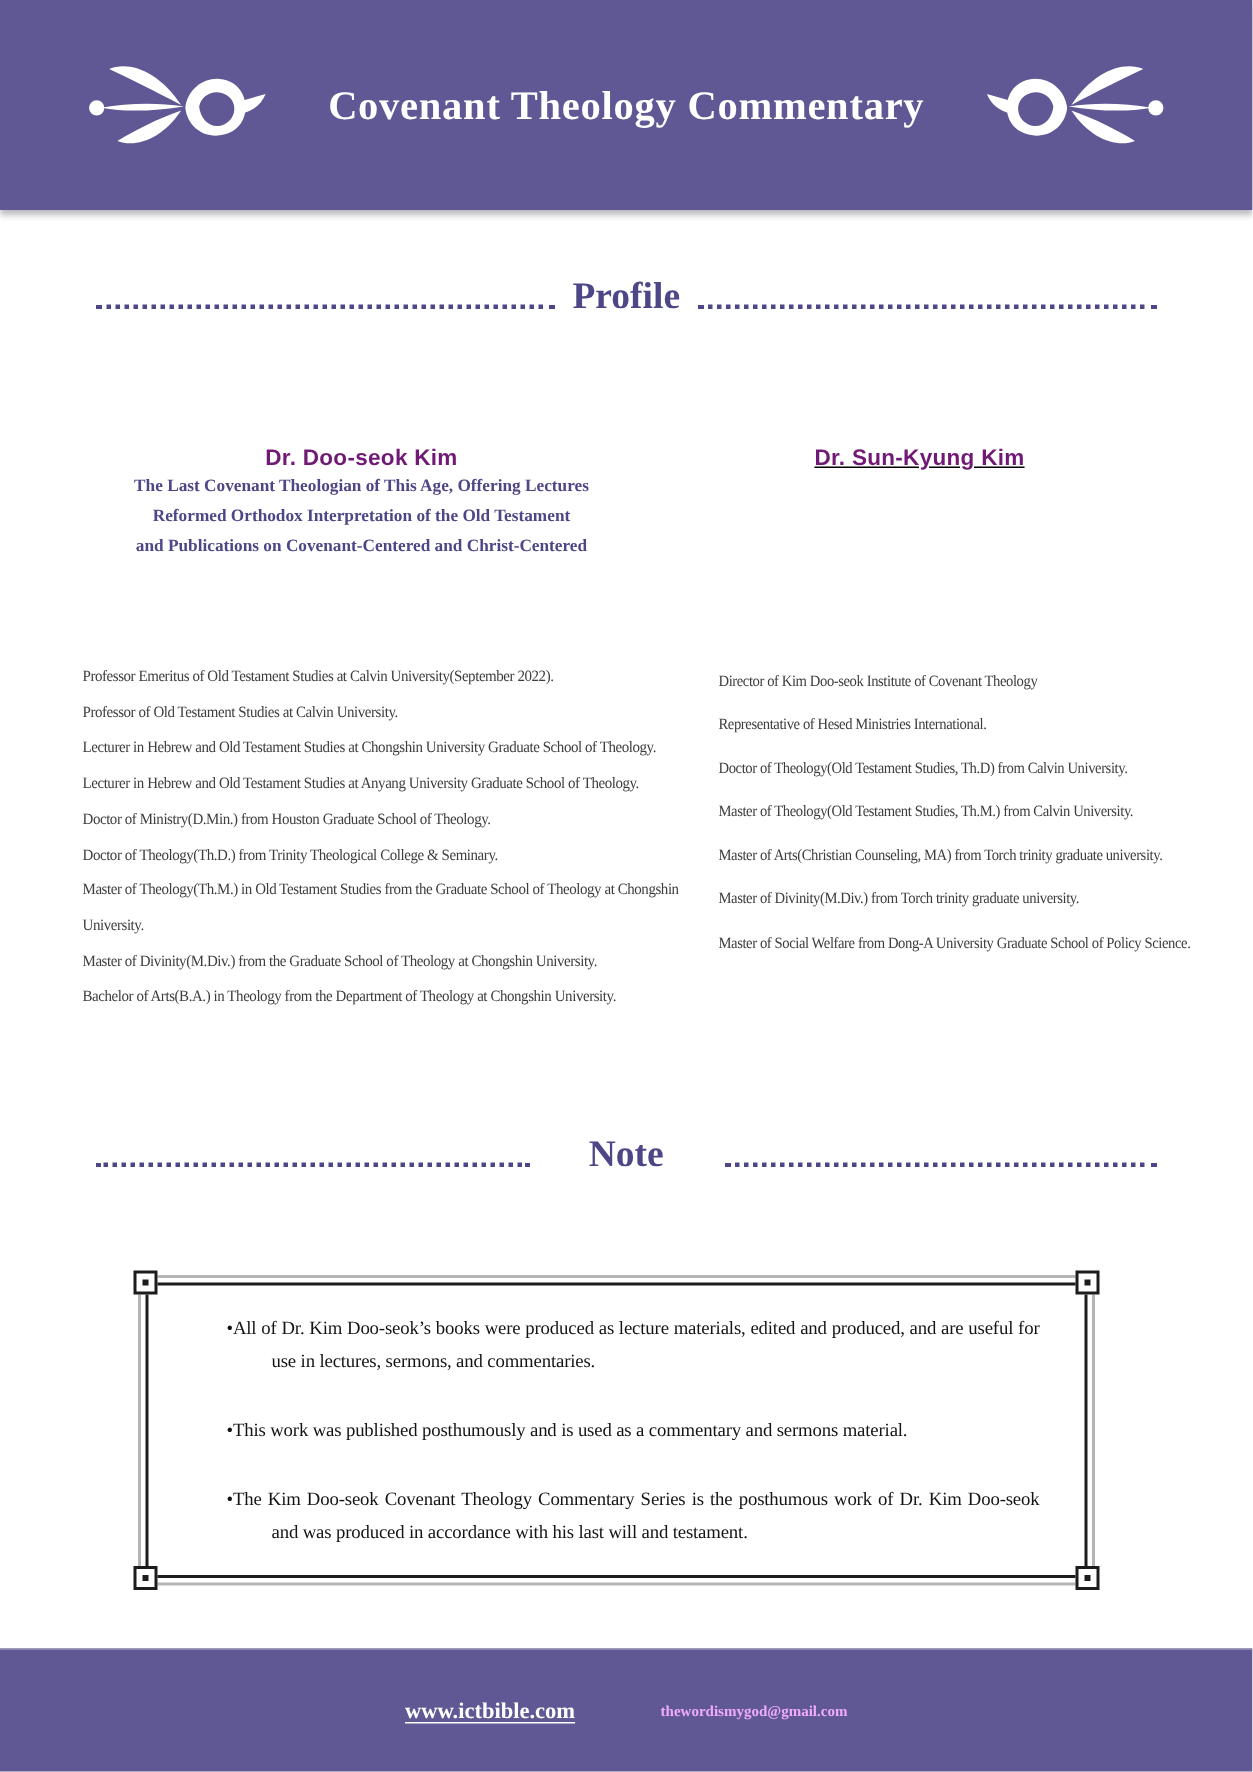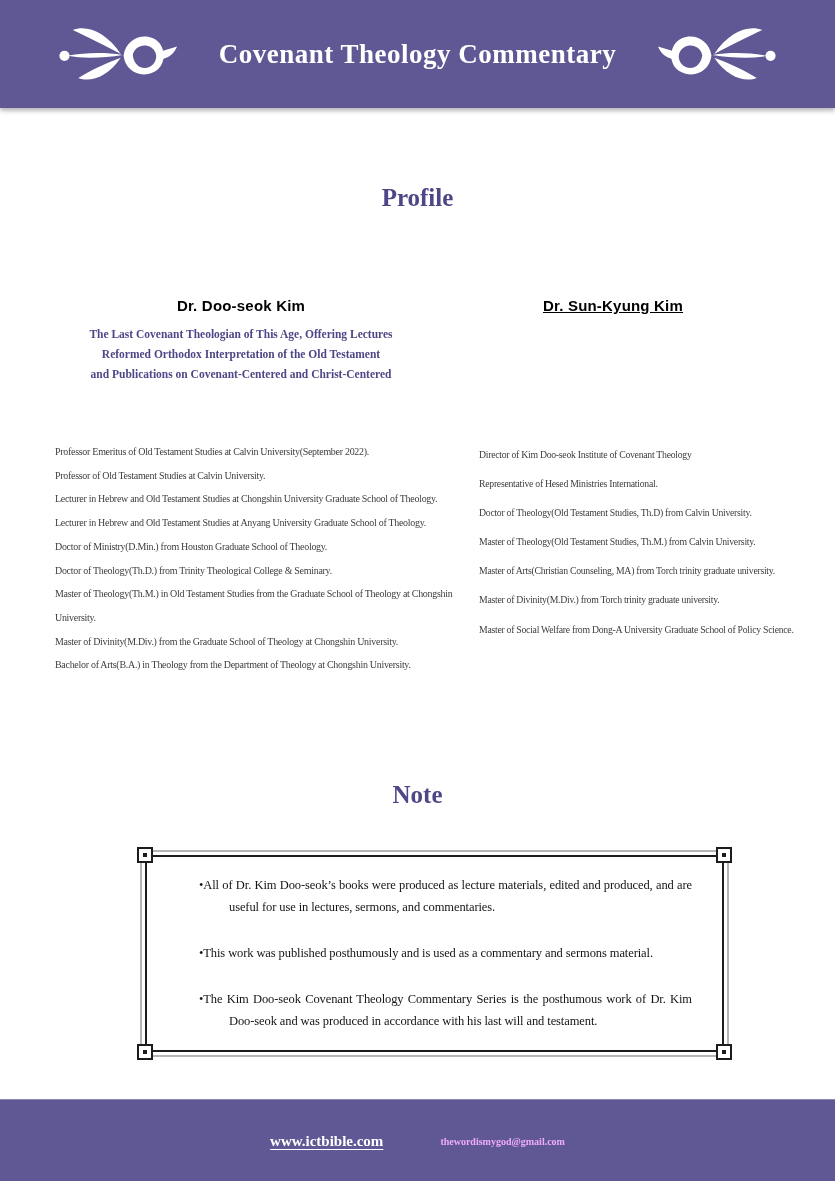--- a/index.html
+++ b/index.html
@@ -5,38 +5,38 @@
   html,body{margin:0;padding:0;}
   body{
     width:835px;height:1181px;background:#ffffff;
     font-family:"Liberation Serif", serif;
     position:relative;overflow:hidden;
   }
   .page{position:relative;width:835px;height:1181px;}
 
   
   .header-band{
-    position:absolute;top:0;left:0;right:0;height:108px;
+    position:absolute;top:0;left:0;right:0;height:140px;
     background:#5f5894;
     display:flex;align-items:center;justify-content:space-between;
     padding:0 58px;box-sizing:border-box;
     box-shadow:0 3px 4px rgba(60,60,70,.35);
   }
   .page-title{
     color:#ffffff;font-size:27px;font-weight:600;letter-spacing:.5px;
     font-family:"Liberation Serif", serif;white-space:nowrap;
   }
   .ornament{width:120px;height:60px;flex:0 0 auto;}
   .ornament svg{width:100%;height:100%;fill:#ffffff;}
   .ornament.mirror svg{transform:scaleX(-1);}
 
   
   .section-heading{
     position:absolute;left:0;right:0;height:40px;
-    display:flex;align-items:center;padding:0 64px;box-sizing:border-box;flex-direction:column;
+    display:flex;align-items:center;padding:0 64px;box-sizing:border-box;
   }
   .section-heading.profile{top:178px;}
   .section-heading.note{top:750px;gap:28px;}
   .leader{
     flex:1;height:0;border-bottom:3.5px dotted #4e4787;
     transform:translateY(6px);
   }
   .heading-text{
     padding:0 12px;font-size:25px;color:#4e4787;font-weight:600;
     font-family:"Liberation Serif", serif;white-space:nowrap;
@@ -47,44 +47,43 @@
     position:absolute;top:297px;left:55px;right:0;
     display:flex;align-items:flex-start;
   }
   .col-left{width:424px;flex:0 0 auto;}
   .col-right{width:356px;flex:0 0 auto;}
   .profile-header{height:143px;box-sizing:border-box;text-align:center;}
   .col-left .profile-header{width:372px;}
   .col-right .profile-header{width:268px;text-decoration:underline;}
   .profile-name{
     font-family:"Liberation Sans", sans-serif;
-    font-size:15px;font-weight:600;color:#000000;letter-spacing:.2px;
-  }
-  .tagline{margin-top:10px;}
+    font-size:15px;font-weight:600;color:#701a75;letter-spacing:.2px;
+  }
+  .tagline{}
   .tagline-line{
     color:#4e4787;font-weight:700;font-size:11.5px;line-height:20px;
     white-space:nowrap;
   }
   .credentials{color:#3d3d3d;font-size:10.5px;letter-spacing:-.3px;}
   .col-left .credentials{
     width:447px;line-height:23.7px;
     transform:scaleX(.95);transform-origin:left top;
   }
   .col-right .credentials{
     line-height:29.1px;white-space:nowrap;
     transform:scaleX(.93);transform-origin:left top;
   }
   .credential-item{margin:0;}
 
   
   .note-box{
-    position:absolute;left:97px;top:855px;width:579px;height:197px;
+    position:absolute;left:97px;top:855px;width:628px;height:197px;
     border:2px solid #1c1c1c;box-sizing:border-box;background:#ffffff;
     padding:17px 30px 0 52px;
-    margin-left:48px;
   }
   .note-frame-outer{
     position:absolute;left:-7px;top:-7px;right:-7px;bottom:-7px;
     border:2px solid #b5b5b5;pointer-events:none;
   }
   .frame-corner{
     position:absolute;width:12px;height:12px;background:#ffffff;
     border:2px solid #1c1c1c;z-index:2;
     display:flex;align-items:center;justify-content:center;
   }

